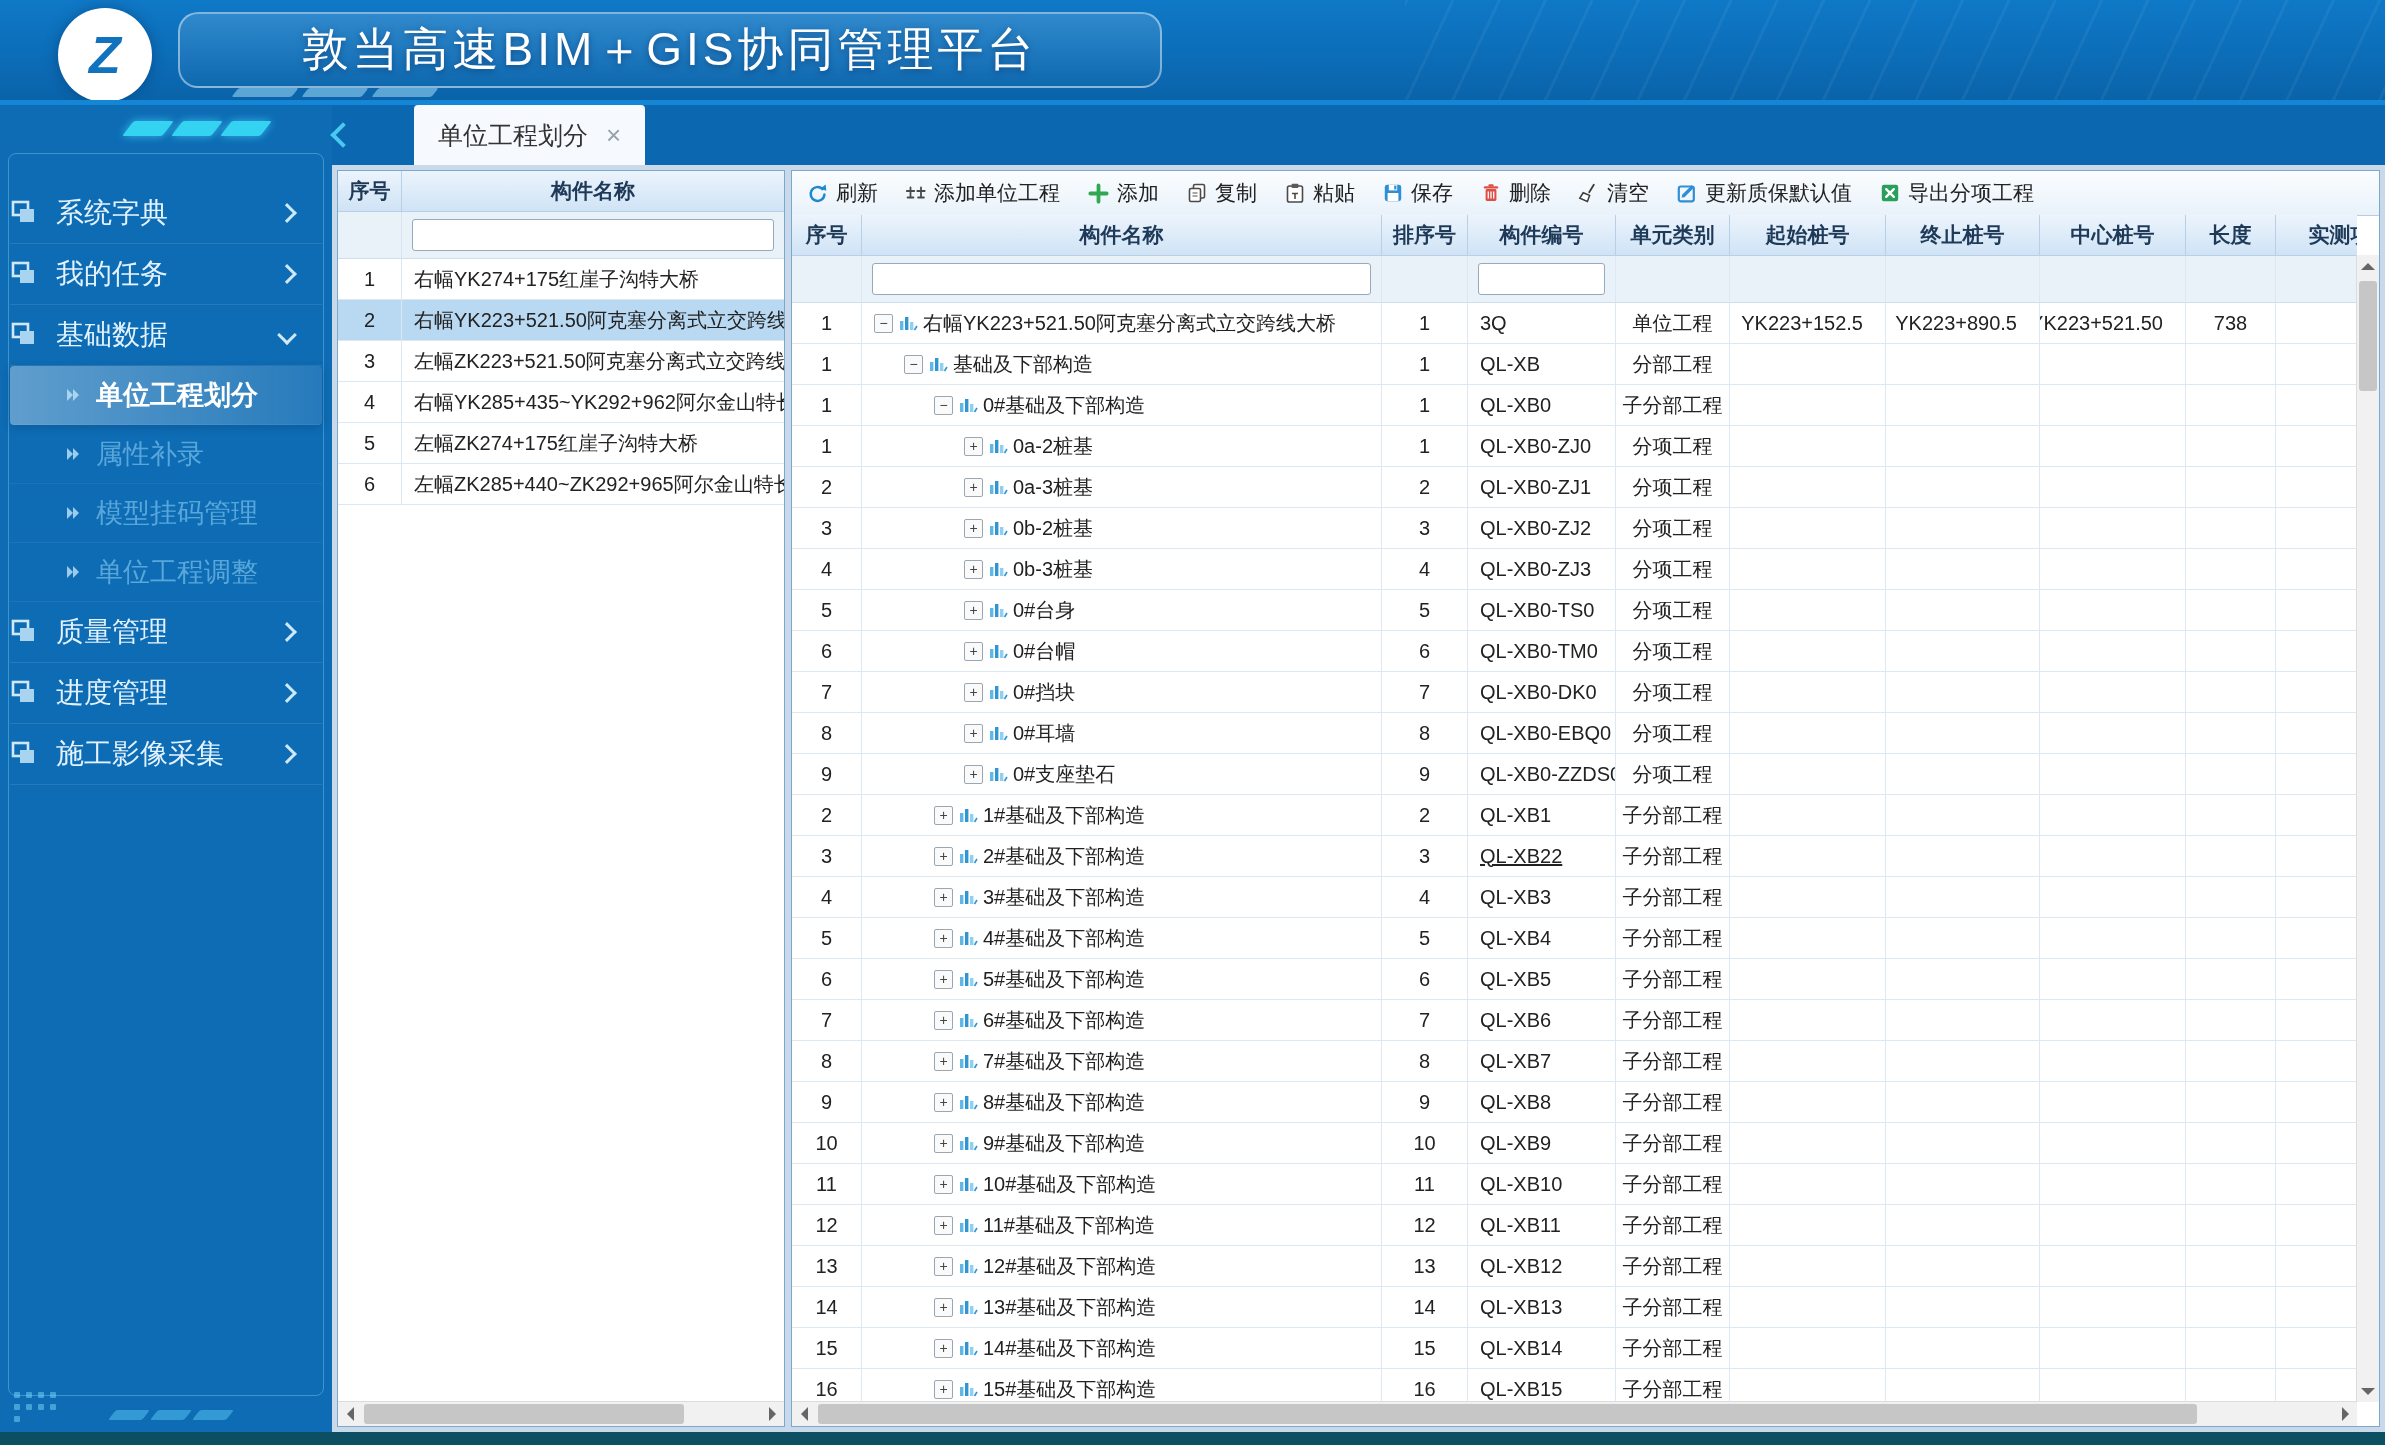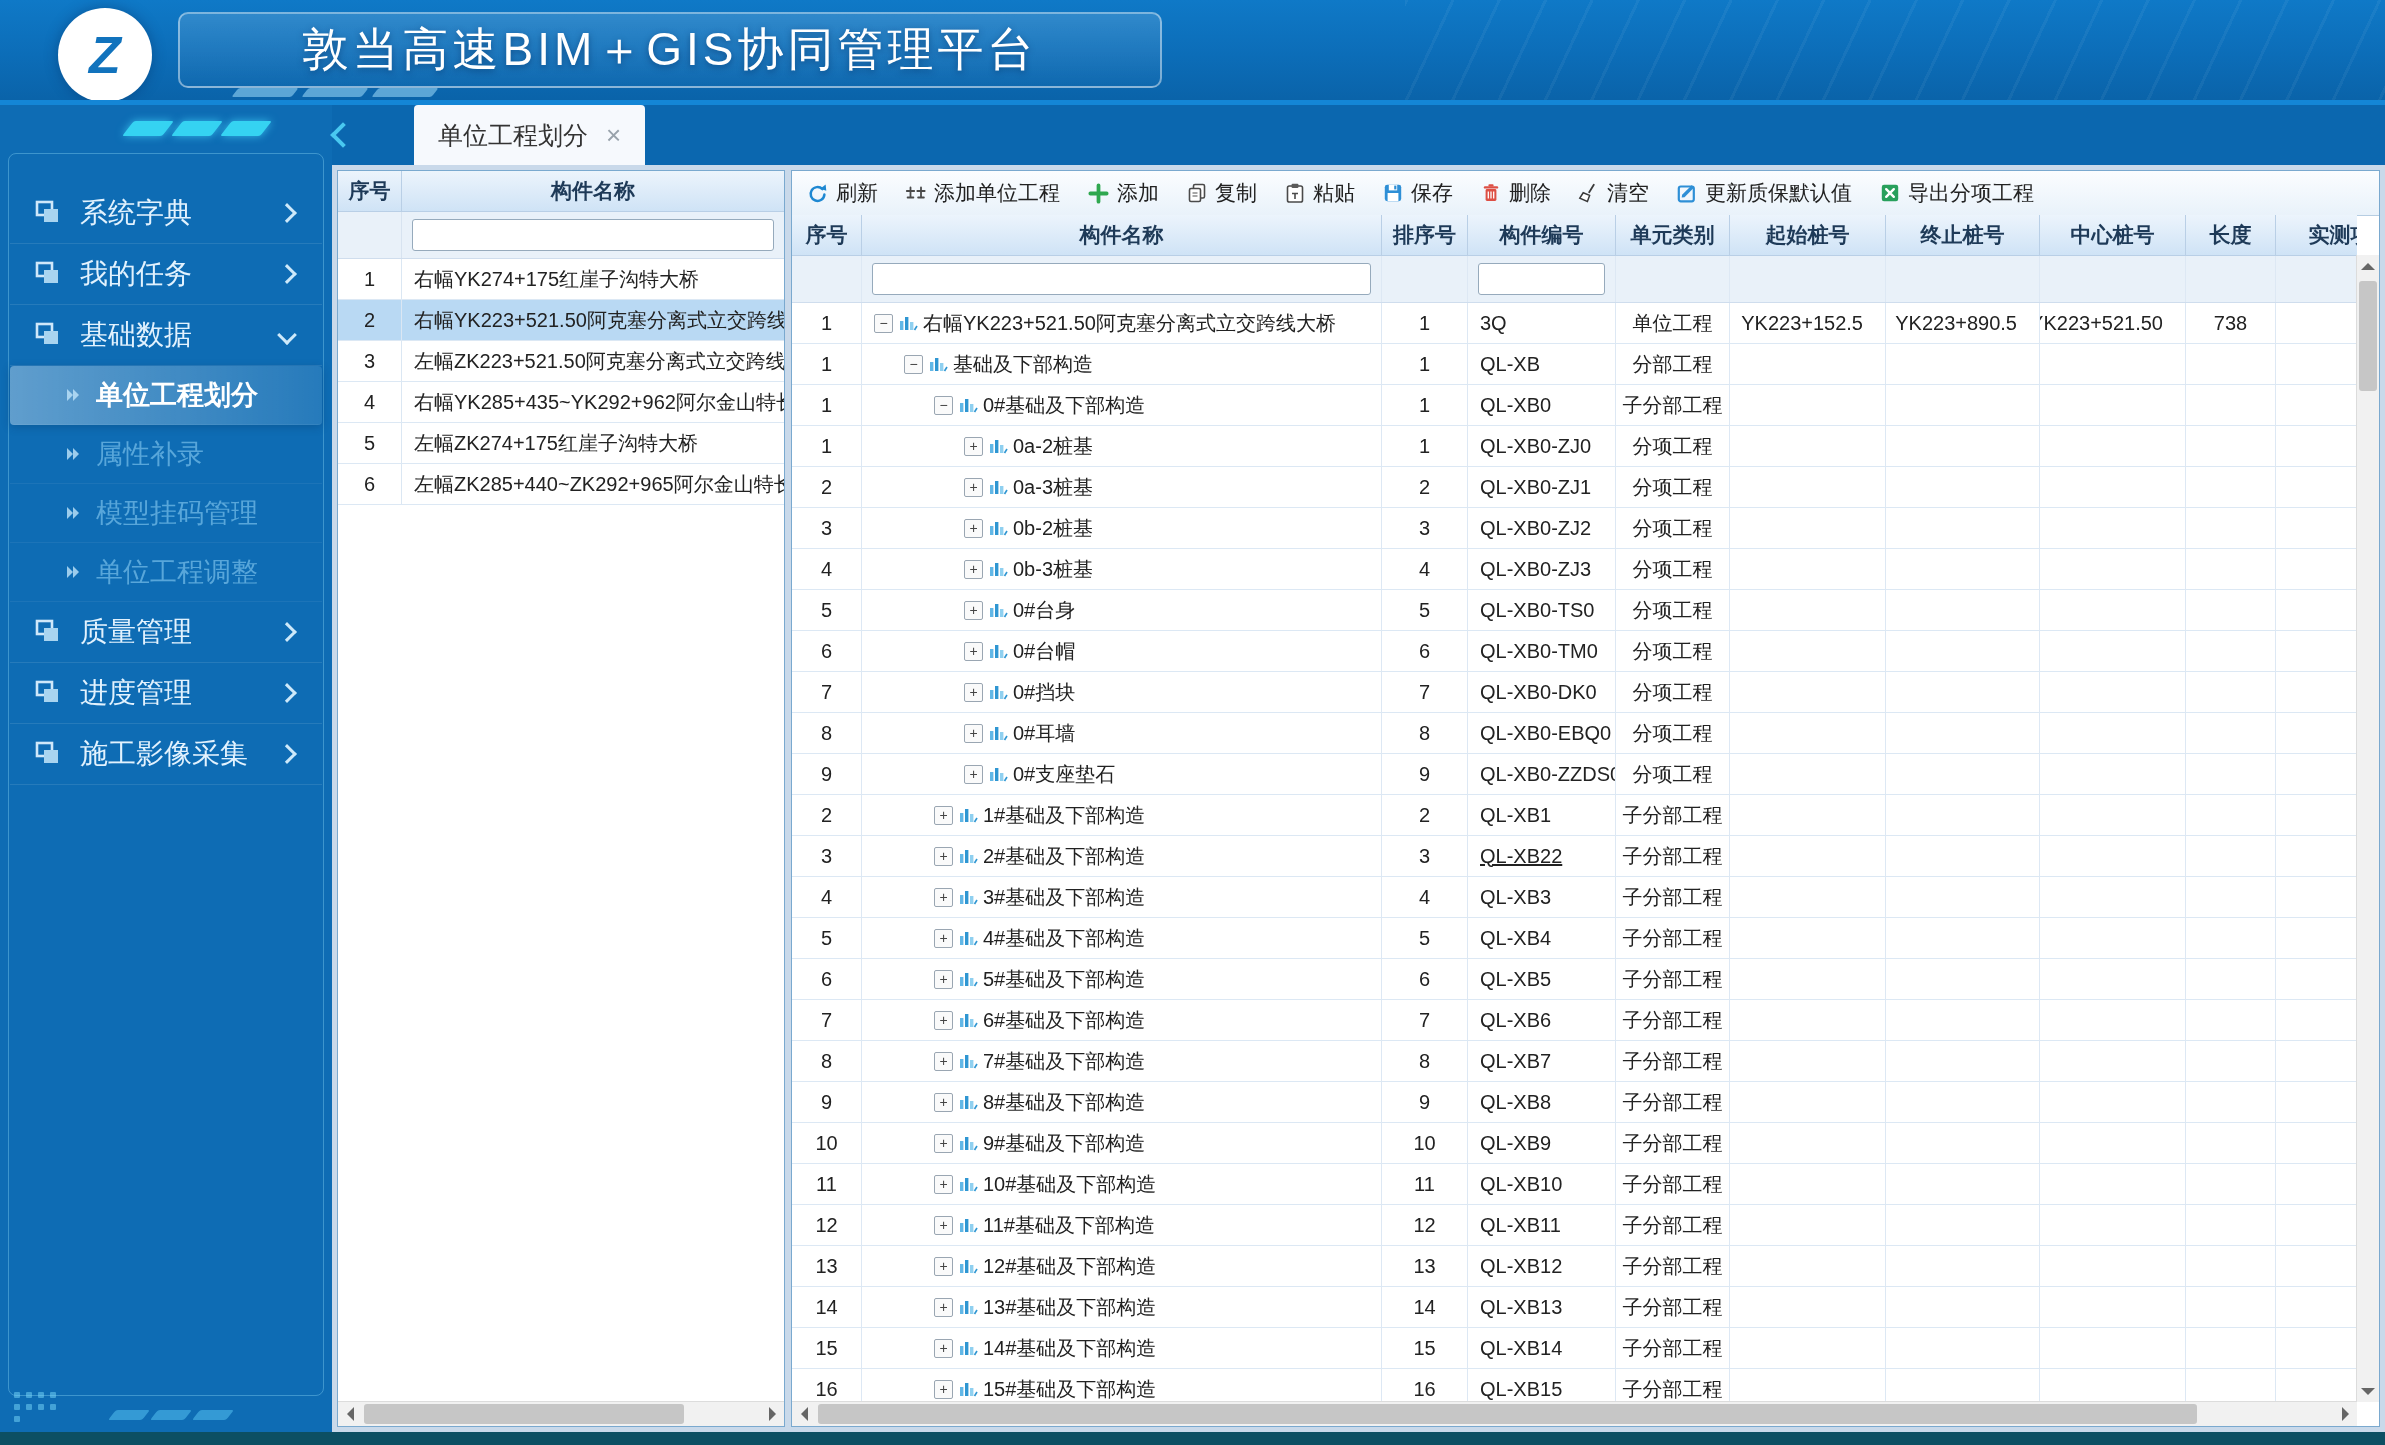--- a/index.html
+++ b/index.html
@@ -9,41 +9,41 @@
 
   
   .hdr{position:absolute;top:0;left:0;right:0;height:100px;
        background:linear-gradient(180deg,#0f79c7 0%,#0c6db8 55%,#0a63a9 100%);}
   .hdr::after{content:"";position:absolute;right:0;top:0;width:980px;height:100px;
        background:repeating-linear-gradient(115deg,rgba(255,255,255,0.05) 0 3px,rgba(255,255,255,0) 3px 42px);}
   .logo{position:absolute;left:58px;top:8px;width:86px;height:86px;border-radius:50%;
        background:#fff;border:4px solid rgba(255,255,255,.55);box-shadow:0 0 14px rgba(0,40,90,.4);
        display:flex;align-items:center;justify-content:center;}
   .logo span{color:#1173bd;font-size:52px;font-weight:bold;font-style:italic;line-height:1;}
-  .titleplate{position:absolute;left:178px;top:12px;width:980px;height:72px;border-radius:10px;
+  .titleplate{position:absolute;left:178px;top:12px;width:980px;height:72px;border-radius:20px;
        border:2px solid rgba(255,255,255,.45);
        background:linear-gradient(180deg,rgba(255,255,255,.14),rgba(255,255,255,.02));
        display:flex;align-items:center;justify-content:center;}
   .titleplate span{color:#fff;font-size:46px;letter-spacing:4px;text-shadow:0 2px 6px rgba(0,40,90,.5);}
   .hdr-deco{position:absolute;left:235px;top:88px;display:flex;gap:10px;}
   .hdr-deco i{width:60px;height:9px;background:rgba(160,220,250,.55);transform:skewX(-38deg);border-radius:2px;}
   .topline{position:absolute;top:100px;left:0;right:0;height:5px;background:#1486d6;}
 
   
   .side{position:absolute;left:0;top:105px;width:332px;bottom:13px;background:#0e6cb4;overflow:hidden;}
   .side-frame{position:absolute;left:8px;right:8px;top:48px;bottom:36px;border:1px solid rgba(140,215,248,.38);
        border-radius:8px;pointer-events:none;}
   .side-deco-top{position:absolute;top:16px;left:128px;display:flex;gap:9px;}
   .side-deco-top i{width:40px;height:15px;background:#35d3f2;transform:skewX(-38deg);border-radius:2px;box-shadow:0 0 8px rgba(70,220,255,.7);}
   .side-deco-bot{position:absolute;bottom:12px;left:112px;display:flex;gap:8px;}
   .side-deco-bot i{width:34px;height:10px;background:rgba(90,200,245,.5);transform:skewX(-38deg);border-radius:2px;}
   .side-dots{position:absolute;bottom:10px;left:14px;width:48px;display:flex;flex-wrap:wrap;gap:6px;}
   .side-dots i{width:6px;height:6px;background:rgba(120,215,250,.5);border-radius:1px;}
   .side-nav{position:absolute;top:78px;left:10px;right:10px;}
-  .side-item{height:60px;display:flex;align-items:center;padding-left:24px;position:relative;
+  .side-item{height:60px;display:flex;align-items:center;position:relative;
        color:#e2f2fe;font-size:28px;border-bottom:1px solid rgba(255,255,255,.10);cursor:pointer;}
   .side-ico{margin-right:18px;display:inline-flex;}
   .side-item .chev{position:absolute;right:28px;}
   .side-sub{height:58px;display:flex;align-items:center;padding-left:54px;font-size:27px;
        color:rgba(150,215,250,.55);border-bottom:1px solid rgba(255,255,255,.06);cursor:pointer;}
   .side-sub .sub-ico{margin-right:14px;display:inline-flex;opacity:.8;}
   .side-sub.active{color:#fff;font-weight:bold;border-radius:4px;
        background:linear-gradient(90deg,rgba(255,255,255,.34),rgba(255,255,255,.10));
        box-shadow:0 2px 8px rgba(0,40,80,.25);}
 

